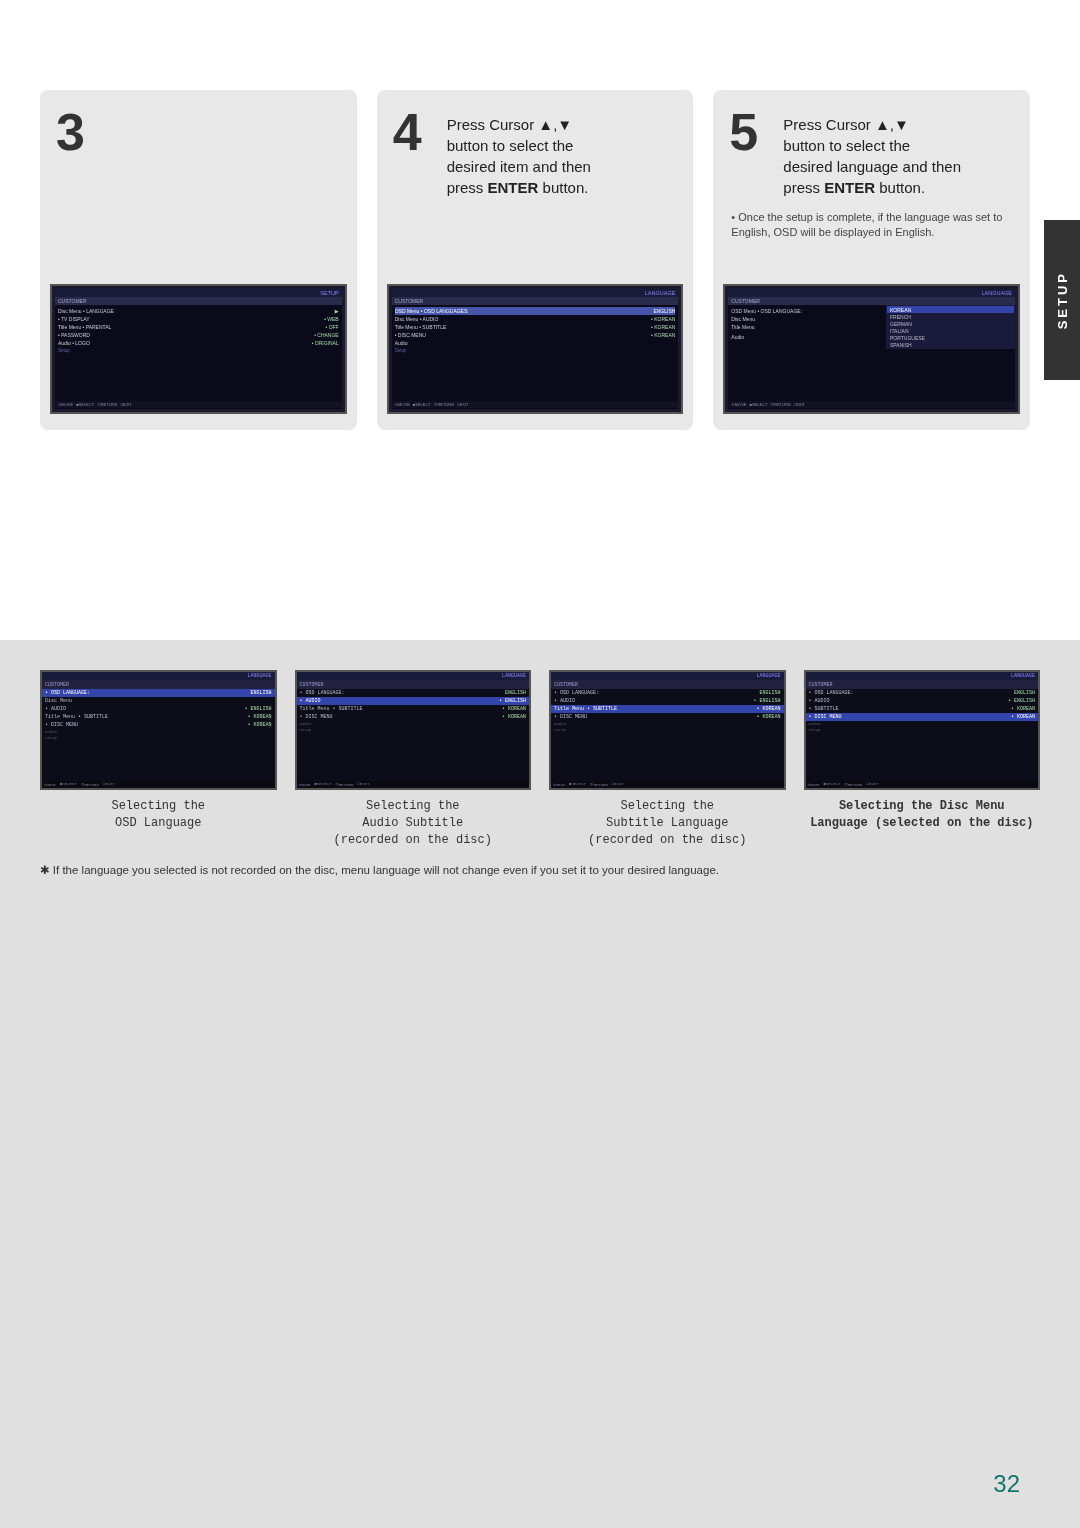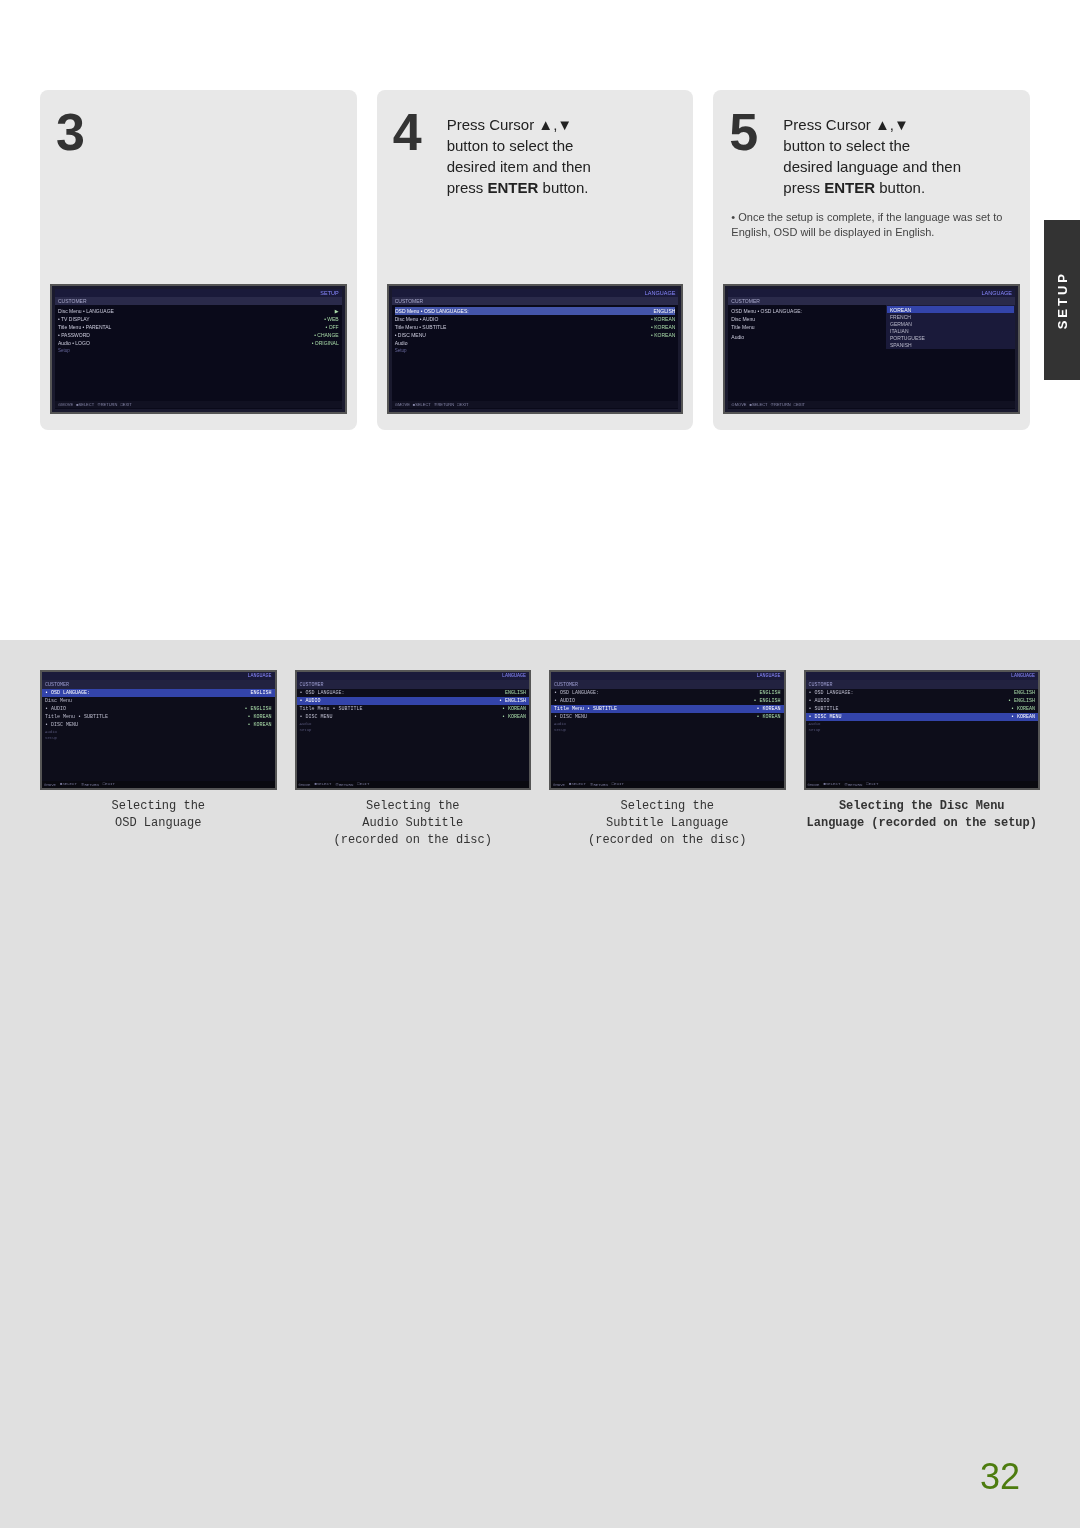--- a/index.html
+++ b/index.html
@@ -216,22 +216,22 @@
       margin-top: 14px;
       font-size: 11.5px;
       color: #333;
       line-height: 1.5;
     }
 
     .page-number {
       position: absolute;
       bottom: 30px;
       right: 60px;
-      font-size: 36px;
-      color: #4d7c0f;
+      font-size: 24px;
+      color: #0f766e;
     }
 
     
     .sm-screen {
       width: 100%;
       height: 100%;
       background: #0d0d1a;
       position: relative;
     }
 
@@ -582,23 +582,24 @@
             <div class="sm-footer">
               <span>⊙MOVE</span>
               <span>■SELECT</span>
               <span>⑤RETURN</span>
               <span>□EXIT</span>
             </div>
           </div>
         </div>
         <div class="caption-text bold">
           <strong><span>Selecting the Disc Menu</span><br>
-          <span>Language (recorded on the setup)</span></strong>
+          <span>Language (selected on the disc)</span></strong>
         </div>
       </div>
 
     </div>
 
+    <div class="bottom-note">✱ If the language you selected is not recorded on the disc, menu language will not change even if you set it to your desired language.</div>
 
     <div class="page-number">32</div>
   </div>
 
 </div>
 
 </body></html>

